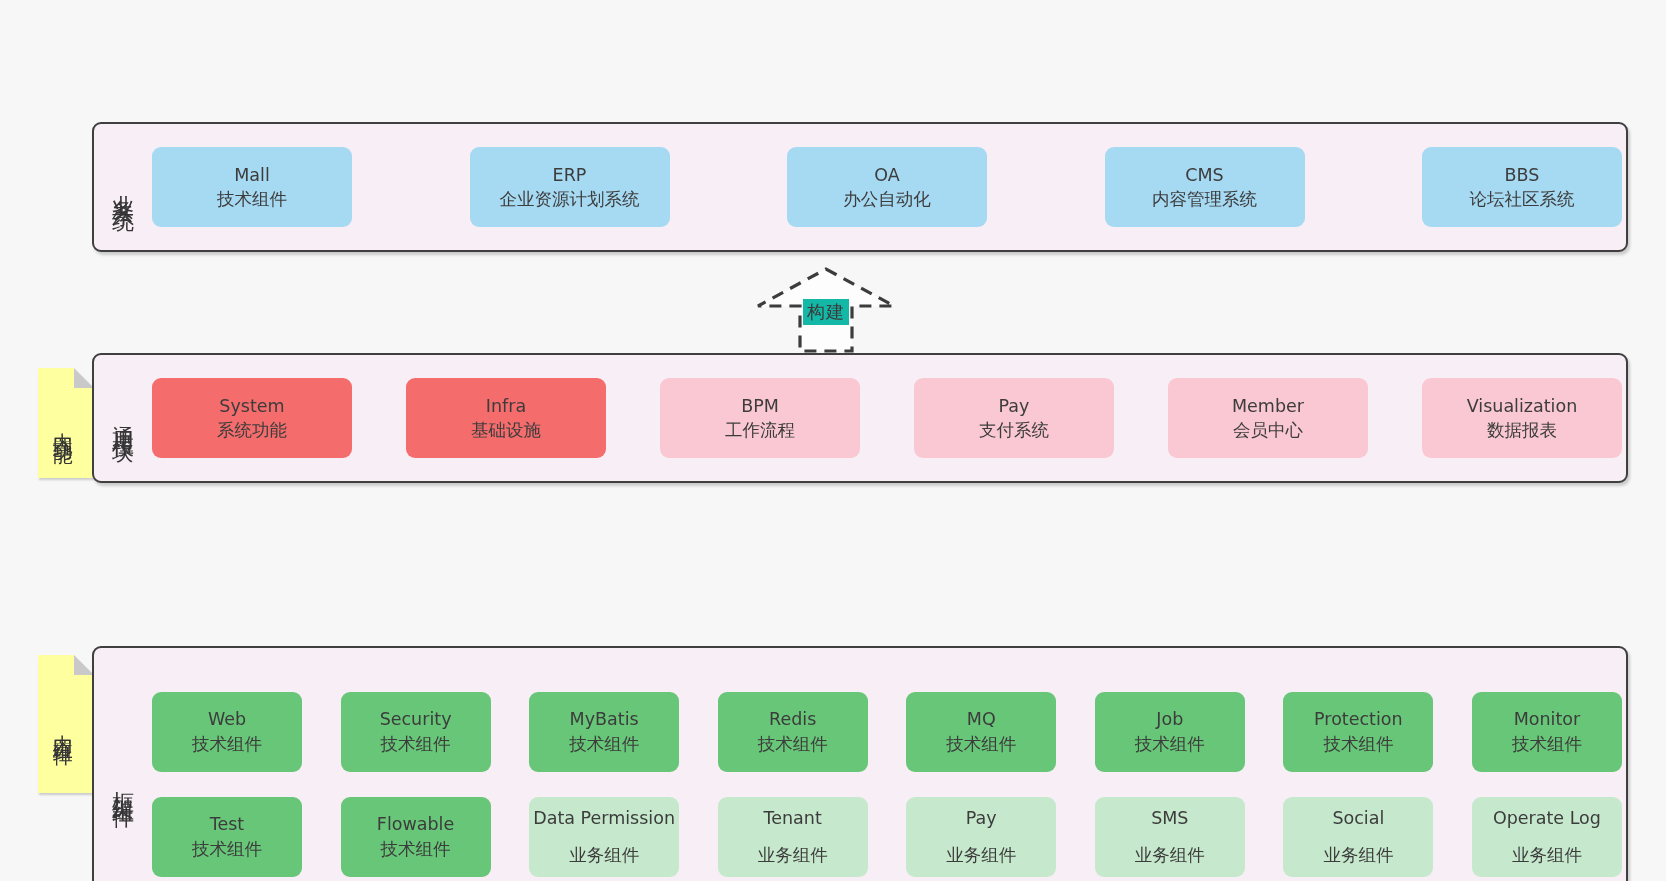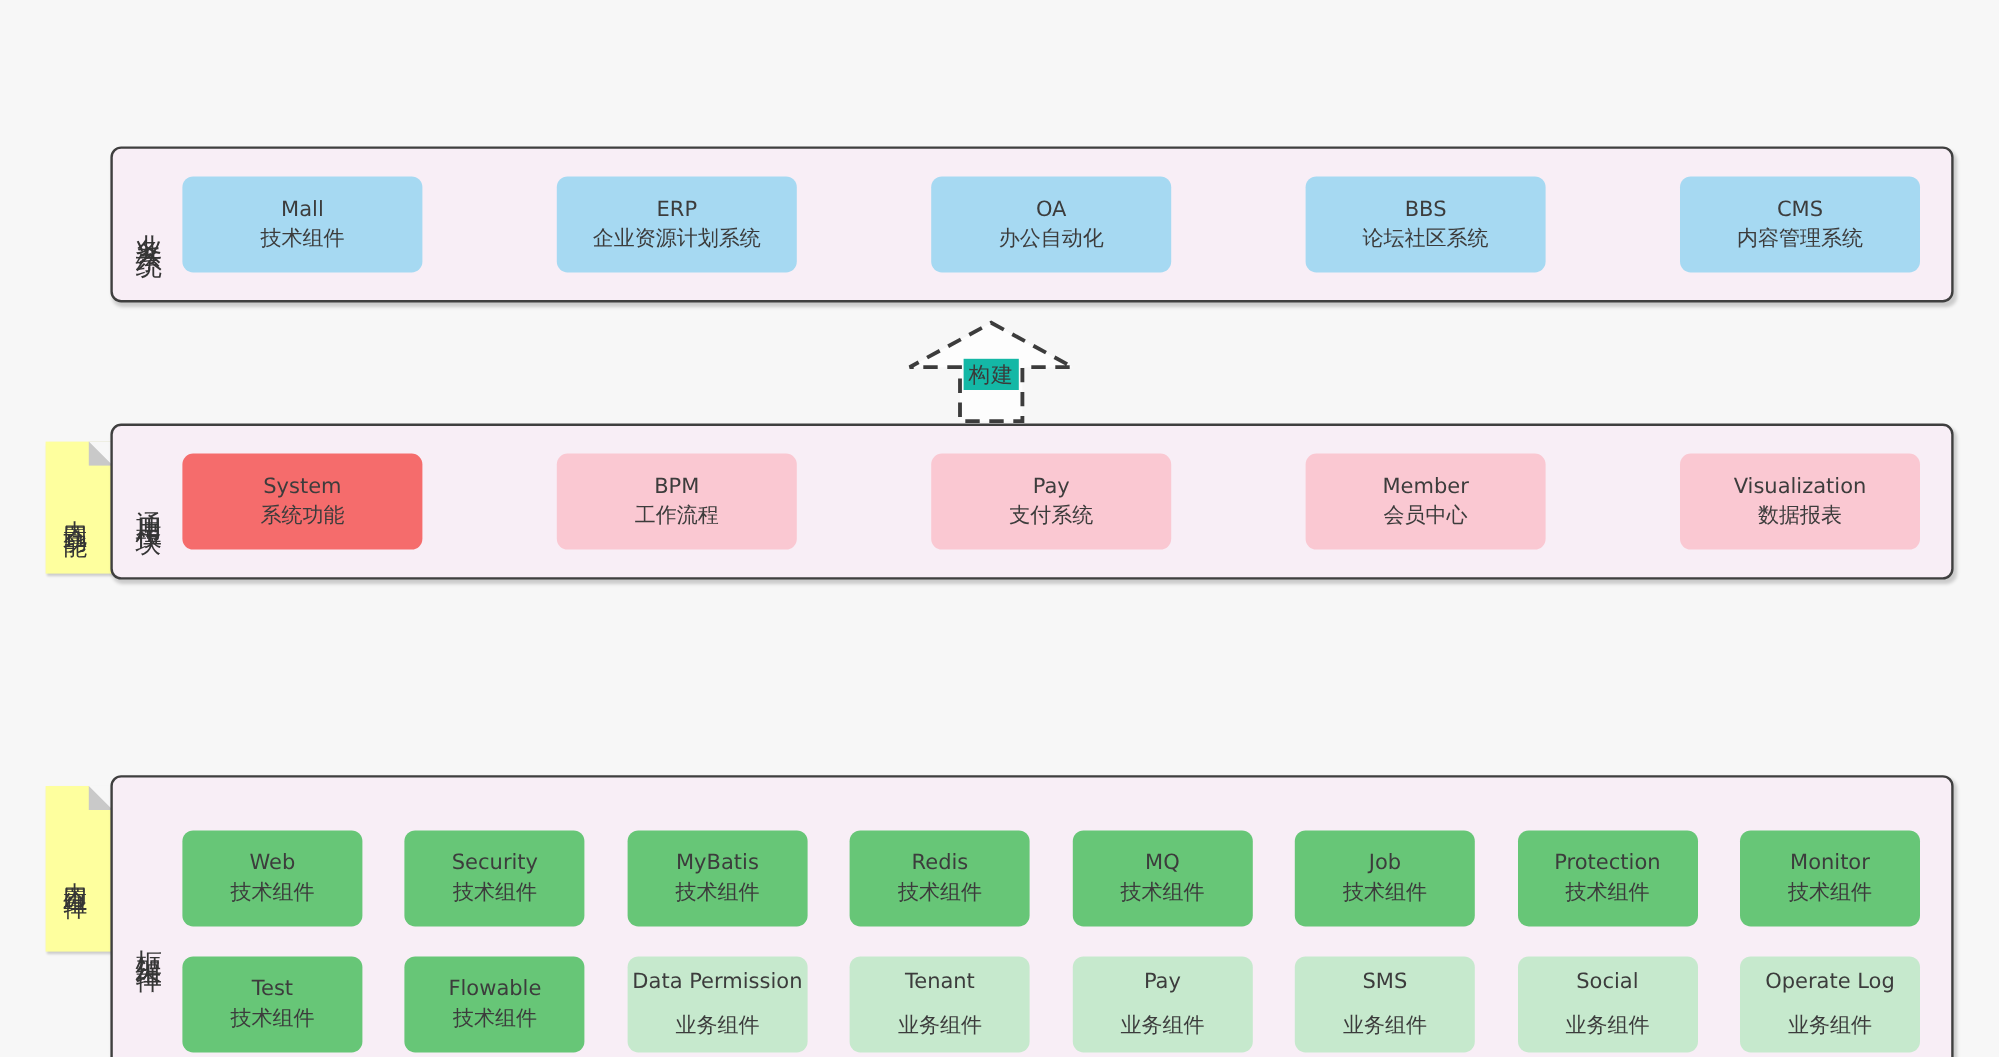--- a/index.html
+++ b/index.html
@@ -36,21 +36,21 @@
   #layer-modules{top:353px;height:130px;}
   #layer-components{top:646px;height:276px;}
   .layer-label{
     width:58px;flex:0 0 58px;
     display:flex;align-items:center;justify-content:center;
     writing-mode:vertical-lr;text-orientation:upright;
     font-size:22px;letter-spacing:5px;color:#353535;
   }
   .rows{
     flex:1;display:flex;flex-direction:column;justify-content:center;
-    gap:25px;margin-right:26px;
+    gap:25px;margin-right:4px;
   }
   .boxes{display:flex;justify-content:space-between;}
   .box{
     height:80px;box-sizing:border-box;padding:2px 4px;
     border-radius:9px;
     display:flex;flex-direction:column;align-items:center;justify-content:center;
     text-align:center;line-height:1.38;font-size:17.5px;
   }
   #layer-business .box,#layer-modules .box{width:200px;}
   #layer-components .box{width:150px;}
@@ -111,46 +111,50 @@
           </div>
           <div class="box blue">
             <div class="box-name">ERP</div>
             <div class="box-desc">企业资源计划系统</div>
           </div>
           <div class="box blue">
             <div class="box-name">OA</div>
             <div class="box-desc">办公自动化</div>
           </div>
           <div class="box blue">
+            <div class="box-name">CMS</div>
+            <div class="box-desc">内容管理系统</div>
+          </div>
+          <div class="box blue">
             <div class="box-name">BBS</div>
             <div class="box-desc">论坛社区系统</div>
-          </div>
-          <div class="box blue">
-            <div class="box-name">CMS</div>
-            <div class="box-desc">内容管理系统</div>
           </div>
         </div>
       </div>
   </section>
 
   <div class="arrow" id="arrow-build">
     <svg viewBox="0 0 142 88" aria-hidden="true">
       <polygon points="71,3 139,40 97,40 97,85 45,85 45,40 3,40" fill="#fdfdfd" stroke="#3c3c3c" stroke-width="3.2" stroke-dasharray="12 8" stroke-linejoin="miter"></polygon>
     </svg>
     <span class="arrow-label">构建</span>
   </div>
 
   <section class="layer" id="layer-modules">
     <div class="layer-label">通用模块</div>
     <div class="rows">
         <div class="boxes">
           <div class="box red">
             <div class="box-name">System</div>
             <div class="box-desc">系统功能</div>
           </div>
+          <div class="box red">
+            <div class="box-name">Infra</div>
+            <div class="box-desc">基础设施</div>
+          </div>
           <div class="box pink">
             <div class="box-name">BPM</div>
             <div class="box-desc">工作流程</div>
           </div>
           <div class="box pink">
             <div class="box-name">Pay</div>
             <div class="box-desc">支付系统</div>
           </div>
           <div class="box pink">
             <div class="box-name">Member</div>

